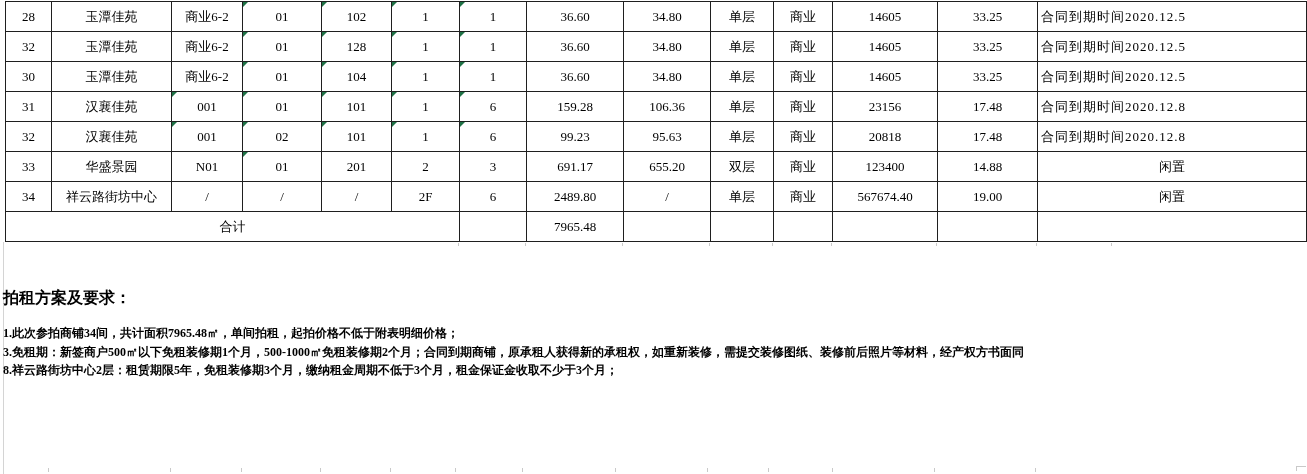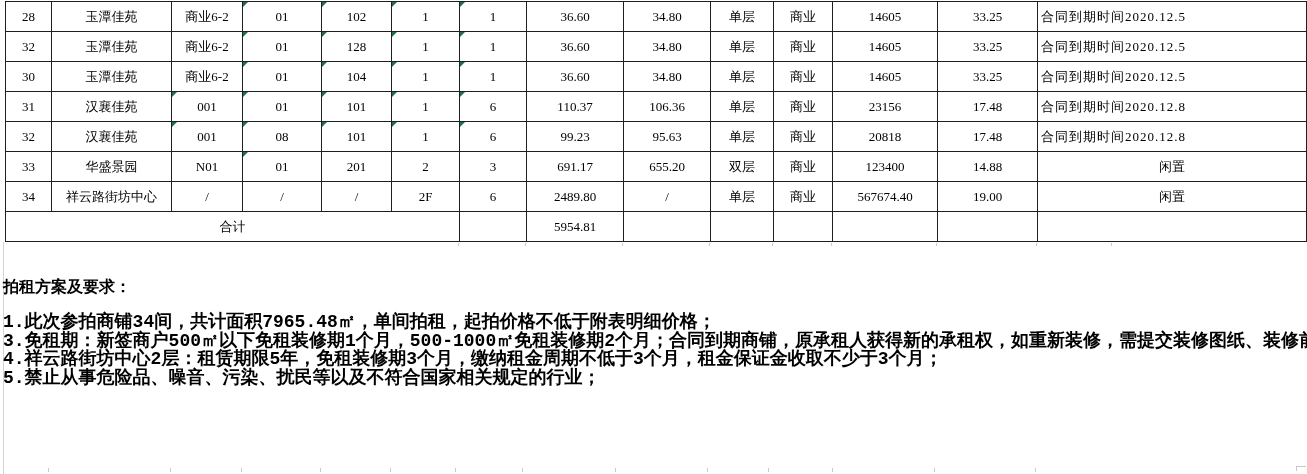--- a/index.html
+++ b/index.html
@@ -18,24 +18,24 @@
     padding:0 2px; font-size:13px; text-align:center; vertical-align:middle;
     white-space:nowrap; overflow:hidden; background:#fff;
   }
   table.sheet td.al { text-align:left; padding-left:3px; letter-spacing:1px; }
   .tri {
     position:absolute; left:0; top:0; width:0; height:0;
     border-top:5px solid #1e7145; border-right:5px solid transparent;
   }
   .cell-text { display:inline; }
   
-  .notes { position:absolute; left:3px; top:277px; width:1304px; }
+  .notes { position:absolute; left:3px; top:288px; width:1304px; }
   .notes-title { font-size:16px; font-weight:bold; line-height:19px; white-space:nowrap; }
   .notes-lines { margin-top:17px; }
-  .note-line { font-size:18px; font-weight:bold; line-height:18.6px; white-space:nowrap;font-family:Liberation Mono, monospace; }
+  .note-line { font-size:12px; font-weight:bold; line-height:18.6px; white-space:nowrap; }
   
   .tick { position:absolute; width:1px; background:#c9c9c9; }
   .hseg { position:absolute; height:1px; background:#c9c9c9; }
   .vline-left { position:absolute; left:3px; top:242px; width:1px; height:232px; background:#d4d4d4; }
 </style>
 </head>
 <body>
 
 <div class="screen">
 
@@ -106,33 +106,33 @@
           <td class="al"><span class="cell-text">合同到期时间2020.12.5</span></td>
         </tr>
         <tr>
           <td><span class="cell-text">31</span></td>
           <td><span class="cell-text">汉襄佳苑</span></td>
           <td><span class="tri" style="border-top-color: rgb(30, 113, 69);"></span><span class="cell-text">001</span></td>
           <td><span class="tri" style="border-top-color: rgb(30, 113, 69);"></span><span class="cell-text">01</span></td>
           <td><span class="tri" style="border-top-color: rgb(30, 113, 69);"></span><span class="cell-text">101</span></td>
           <td><span class="tri" style="border-top-color: rgb(30, 113, 69);"></span><span class="cell-text">1</span></td>
           <td><span class="tri" style="border-top-color: rgb(30, 113, 69);"></span><span class="cell-text">6</span></td>
-          <td><span class="cell-text">110.37</span></td>
+          <td><span class="cell-text">159.28</span></td>
           <td><span class="cell-text">106.36</span></td>
           <td><span class="cell-text">单层</span></td>
           <td><span class="cell-text">商业</span></td>
           <td><span class="cell-text">23156</span></td>
           <td><span class="cell-text">17.48</span></td>
           <td class="al"><span class="cell-text">合同到期时间2020.12.8</span></td>
         </tr>
         <tr>
           <td><span class="cell-text">32</span></td>
           <td><span class="cell-text">汉襄佳苑</span></td>
           <td><span class="tri" style="border-top-color: rgb(30, 113, 69);"></span><span class="cell-text">001</span></td>
-          <td><span class="tri" style="border-top-color: rgb(30, 113, 69);"></span><span class="cell-text">08</span></td>
+          <td><span class="tri" style="border-top-color: rgb(30, 113, 69);"></span><span class="cell-text">02</span></td>
           <td><span class="tri" style="border-top-color: rgb(30, 113, 69);"></span><span class="cell-text">101</span></td>
           <td><span class="tri" style="border-top-color: rgb(30, 113, 69);"></span><span class="cell-text">1</span></td>
           <td><span class="tri" style="border-top-color: rgb(30, 113, 69);"></span><span class="cell-text">6</span></td>
           <td><span class="cell-text">99.23</span></td>
           <td><span class="cell-text">95.63</span></td>
           <td><span class="cell-text">单层</span></td>
           <td><span class="cell-text">商业</span></td>
           <td><span class="cell-text">20818</span></td>
           <td><span class="cell-text">17.48</span></td>
           <td class="al"><span class="cell-text">合同到期时间2020.12.8</span></td>
@@ -165,21 +165,21 @@
           <td><span class="cell-text">/</span></td>
           <td><span class="cell-text">单层</span></td>
           <td><span class="cell-text">商业</span></td>
           <td><span class="cell-text">567674.40</span></td>
           <td><span class="cell-text">19.00</span></td>
           <td><span class="cell-text">闲置</span></td>
         </tr>
         <tr>
           <td colspan="6">合计</td>
           <td></td>
-          <td>5954.81</td>
+          <td>7965.48</td>
           <td></td>
           <td></td>
           <td></td>
           <td></td>
           <td></td>
           <td></td>
         </tr>
       </tbody>
   </table>
 
@@ -212,18 +212,17 @@
     </div>
   <div class="vline-left"></div>
   <div class="hseg" style="left:1296px; top:466px; width:10px;"></div>
   <div class="tick" style="left:1296px; top:466px; height:5px;"></div>
 
   <div class="notes">
     <div class="notes-title">拍租方案及要求：</div>
     <div class="notes-lines">
       <div class="note-line">1.此次参拍商铺34间，共计面积7965.48㎡，单间拍租，起拍价格不低于附表明细价格；</div>
       <div class="note-line">3.免租期：新签商户500㎡以下免租装修期1个月，500-1000㎡免租装修期2个月；合同到期商铺，原承租人获得新的承租权，如重新装修，需提交装修图纸、装修前后照片等材料，经产权方书面同</div>
-      <div class="note-line">4.祥云路街坊中心2层：租赁期限5年，免租装修期3个月，缴纳租金周期不低于3个月，租金保证金收取不少于3个月；</div>
-      <div class="note-line">5.禁止从事危险品、噪音、污染、扰民等以及不符合国家相关规定的行业；</div>
+      <div class="note-line">8.祥云路街坊中心2层：租赁期限5年，免租装修期3个月，缴纳租金周期不低于3个月，租金保证金收取不少于3个月；</div>
     </div>
   </div>
 
 </div>
 
 </body></html>

